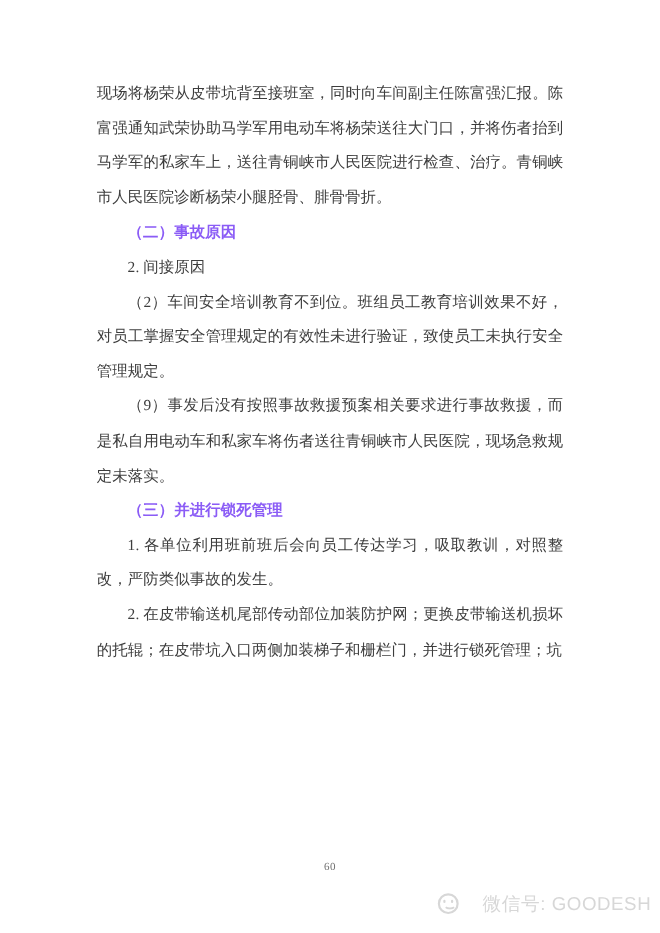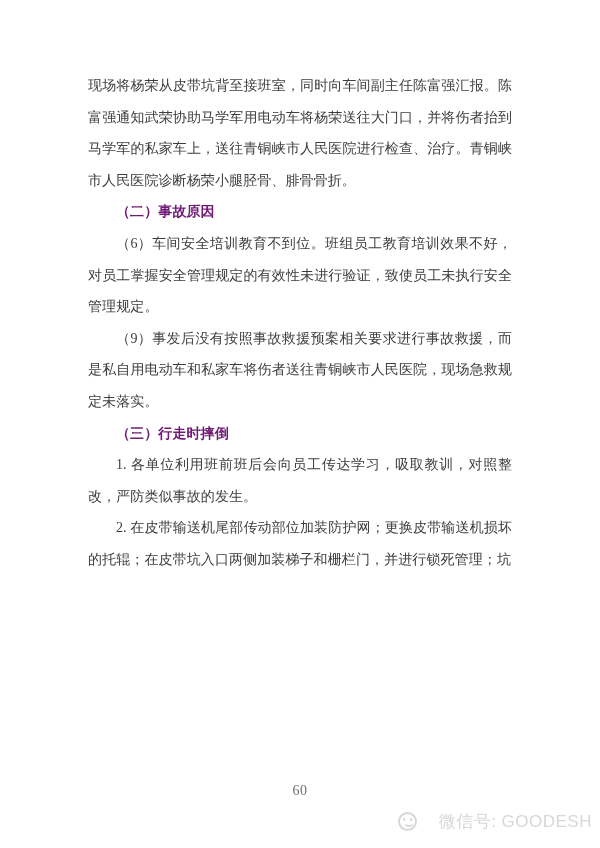--- a/index.html
+++ b/index.html
@@ -28,30 +28,30 @@
     color: #3d3d3d;
     text-align: justify;
     text-justify: inter-character;
     letter-spacing: 0.1px;
   }
   .content p.indent {
     text-indent: 2em;
   }
   .content p.heading {
     font-weight: bold;
-    color: #701a75;
+    color: #8b5cf6;
     text-indent: 2em;
   }
   .page-number {
     position: absolute;
     top: 783px;
     left: 0;
     width: 100%;
     text-align: center;
-    font-size: 14px;
+    font-size: 10px;
     color: #6f6f6f;
     letter-spacing: 0.5px;
   }
   .watermark {
     position: absolute;
     top: 810px;
     right: 8px;
     display: flex;
     align-items: center;
     gap: 22px;
@@ -99,23 +99,24 @@
   }
 </style>
 </head>
 <body>
 
 <div class="page">
 
   <div class="content" id="paragraphs">
       <p class="body">现场将杨荣从皮带坑背至接班室，同时向车间副主任陈富强汇报。陈富强通知武荣协助马学军用电动车将杨荣送往大门口，并将伤者抬到马学军的私家车上，送往青铜峡市人民医院进行检查、治疗。青铜峡市人民医院诊断杨荣小腿胫骨、腓骨骨折。</p>
       <p class="heading indent">（二）事故原因</p>
-      <p class="body indent">（6）车间安全培训教育不到位。班组员工教育培训效果不好，对员工掌握安全管理规定的有效性未进行验证，致使员工未执行安全管理规定。</p>
+      <p class="body indent">2. 间接原因</p>
+      <p class="body indent">（2）车间安全培训教育不到位。班组员工教育培训效果不好，对员工掌握安全管理规定的有效性未进行验证，致使员工未执行安全管理规定。</p>
       <p class="body indent">（9）事发后没有按照事故救援预案相关要求进行事故救援，而是私自用电动车和私家车将伤者送往青铜峡市人民医院，现场急救规定未落实。</p>
-      <p class="heading indent">（三）行走时摔倒</p>
+      <p class="heading indent">（三）并进行锁死管理</p>
       <p class="body indent">1. 各单位利用班前班后会向员工传达学习，吸取教训，对照整改，严防类似事故的发生。</p>
       <p class="body indent">2. 在皮带输送机尾部传动部位加装防护网；更换皮带输送机损坏的托辊；在皮带坑入口两侧加装梯子和栅栏门，并进行锁死管理；坑</p>
     </div>
 
   <div class="page-number">60</div>
 
   <div class="watermark" style="color: rgb(215, 215, 215);">
     <span class="wm-icon"></span>
     <span class="wm-text">微信号: GOODESH</span>
   </div>

